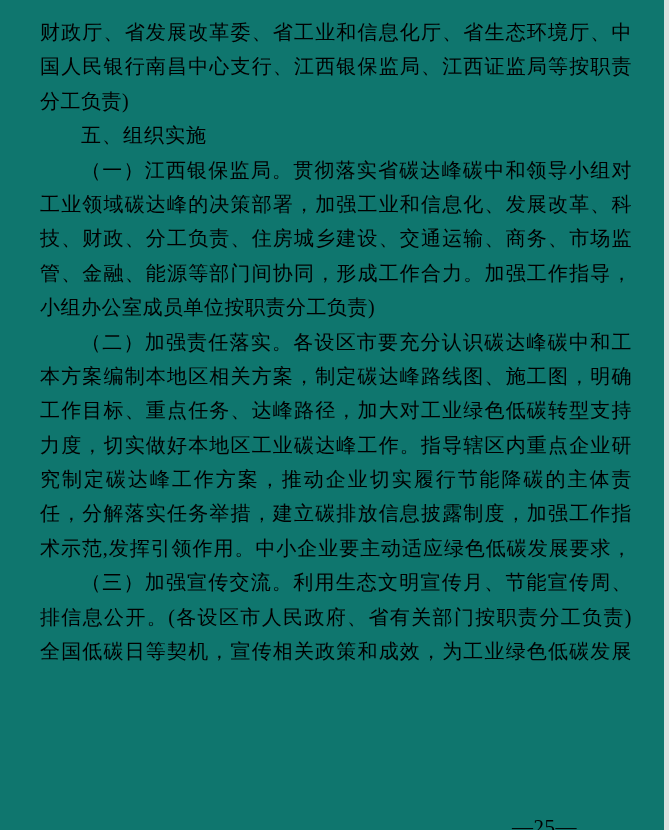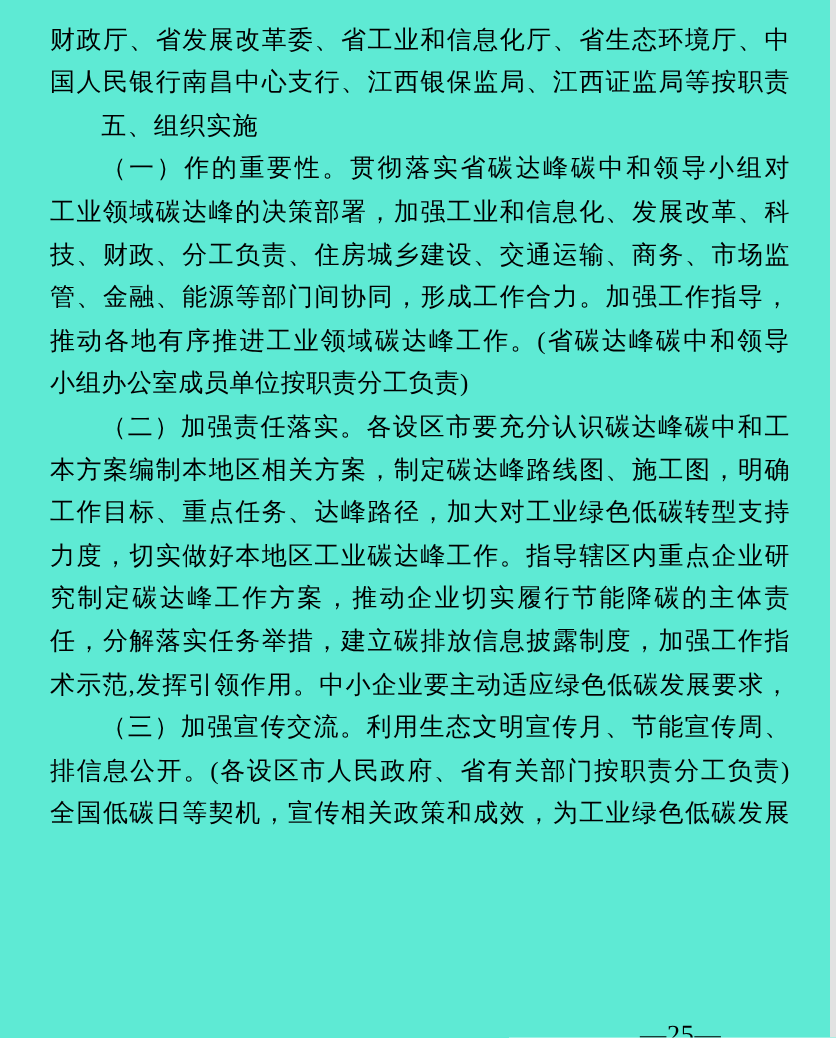--- a/index.html
+++ b/index.html
@@ -8,21 +8,21 @@
     height: 830px;
     background: #ffffff;
     overflow: hidden;
     position: relative;
     font-family: "Liberation Serif", serif;
     color: #000000;
   }
   .page {
     position: absolute;
     inset: 0;
-    background: #5eead4;
+    background: #0f766e;
   }
   .edge-strip {
     position: absolute;
     top: 0;
     right: 0;
     width: 5px;
     height: 830px;
     background: #e2e2e2;
   }
   .doc {
@@ -63,26 +63,26 @@
     font-family: "Liberation Serif", serif;
   }
 </style>
 </head>
 <body>
 
 <div class="page">
   <div class="doc">
       <div class="line j">财政厅、省发展改革委、省工业和信息化厅、省生态环境厅、中</div>
       <div class="line j">国人民银行南昌中心支行、江西银保监局、江西证监局等按职责</div>
+      <div class="line">分工负责)</div>
       <div class="line ind bold">五、组织实施</div>
-      <div class="line j ind">（一）作的重要性。贯彻落实省碳达峰碳中和领导小组对</div>
+      <div class="line j ind">（一）江西银保监局。贯彻落实省碳达峰碳中和领导小组对</div>
       <div class="line j">工业领域碳达峰的决策部署，加强工业和信息化、发展改革、科</div>
       <div class="line j">技、财政、分工负责、住房城乡建设、交通运输、商务、市场监</div>
       <div class="line j">管、金融、能源等部门间协同，形成工作合力。加强工作指导，</div>
-      <div class="line j">推动各地有序推进工业领域碳达峰工作。(省碳达峰碳中和领导</div>
       <div class="line">小组办公室成员单位按职责分工负责)</div>
       <div class="line j ind">（二）加强责任落实。各设区市要充分认识碳达峰碳中和工</div>
       <div class="line j">本方案编制本地区相关方案，制定碳达峰路线图、施工图，明确</div>
       <div class="line j">工作目标、重点任务、达峰路径，加大对工业绿色低碳转型支持</div>
       <div class="line j">力度，切实做好本地区工业碳达峰工作。指导辖区内重点企业研</div>
       <div class="line j">究制定碳达峰工作方案，推动企业切实履行节能降碳的主体责</div>
       <div class="line j">任，分解落实任务举措，建立碳排放信息披露制度，加强工作指导</div>
       <div class="line j">术示范,发挥引领作用。中小企业要主动适应绿色低碳发展要求，</div>
       <div class="line j ind">（三）加强宣传交流。利用生态文明宣传月、节能宣传周、</div>
       <div class="line j">排信息公开。(各设区市人民政府、省有关部门按职责分工负责)</div>

